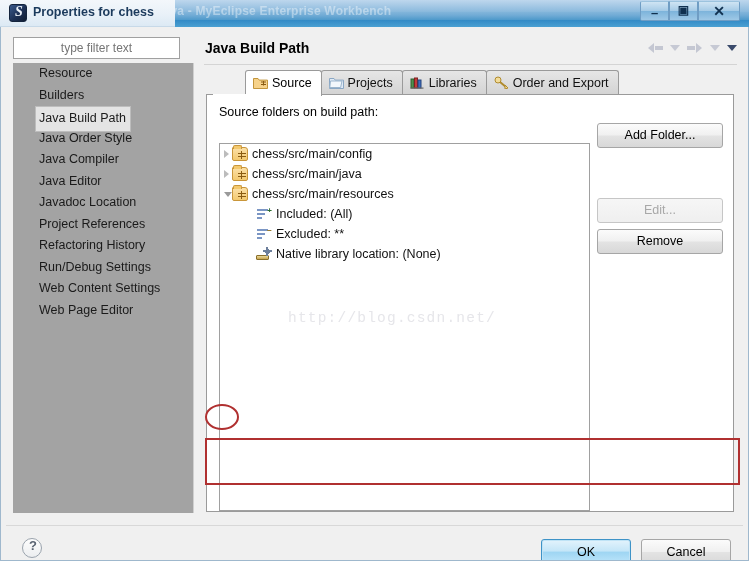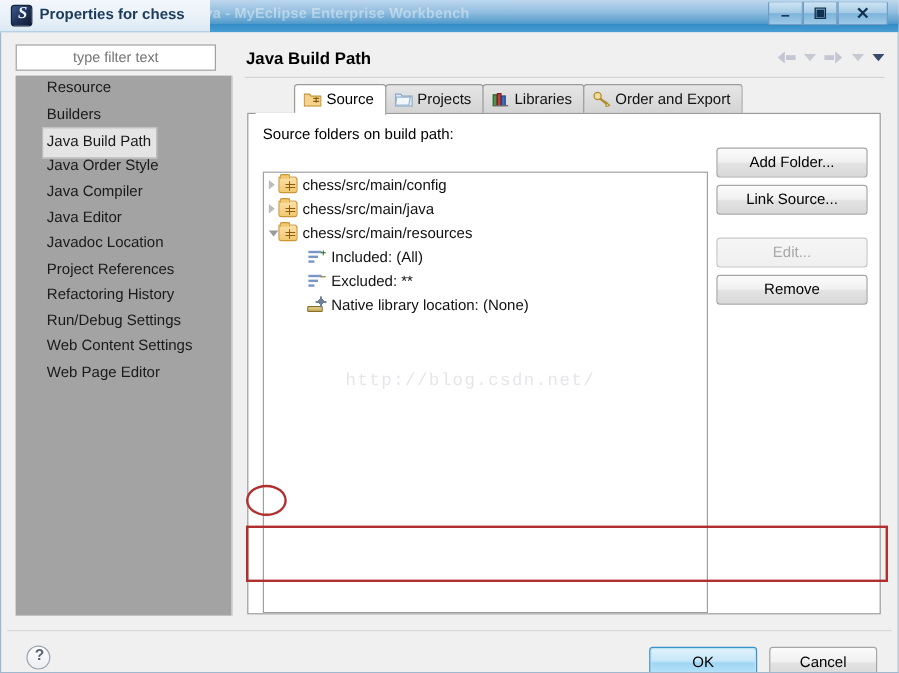--- a/index.html
+++ b/index.html
@@ -662,21 +662,20 @@
                 <i></i>
                 <b class="minus">−</b>
               </span><span class="row-text" style="margin-left: 56px;">Excluded: **</span></div>
             <div class="tree-row"><span class="row-ico ico-native" style="left: 36px;">
                 <u></u>
                 <s></s>
               </span><span class="row-text" style="margin-left: 56px;">Native library location: (None)</span></div>
             <div id="watermark">http://blog.csdn.net/</div>
         </div>
       <div class="sidebtn" id="sb-0">Add Folder...</div>
-          <div class="sidebtn" id="sb-1">Link Source...</div>
           <div class="sidebtn disabled" id="sb-2">Edit...</div>
           <div class="sidebtn" id="sb-3">Remove</div>
         </div>
       <div id="tabpanel-mask"></div>
 
       <div id="allow-row">
         <div id="allow-check"></div>
         <div id="allow-label">Allow output folders for source folders</div>
       </div>
 

